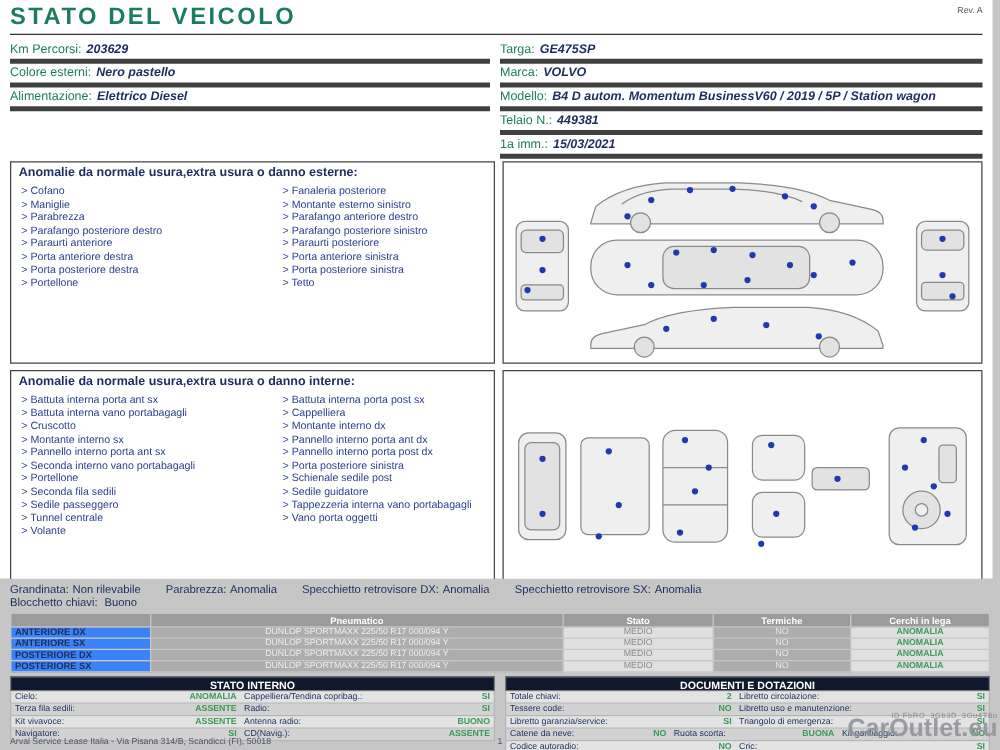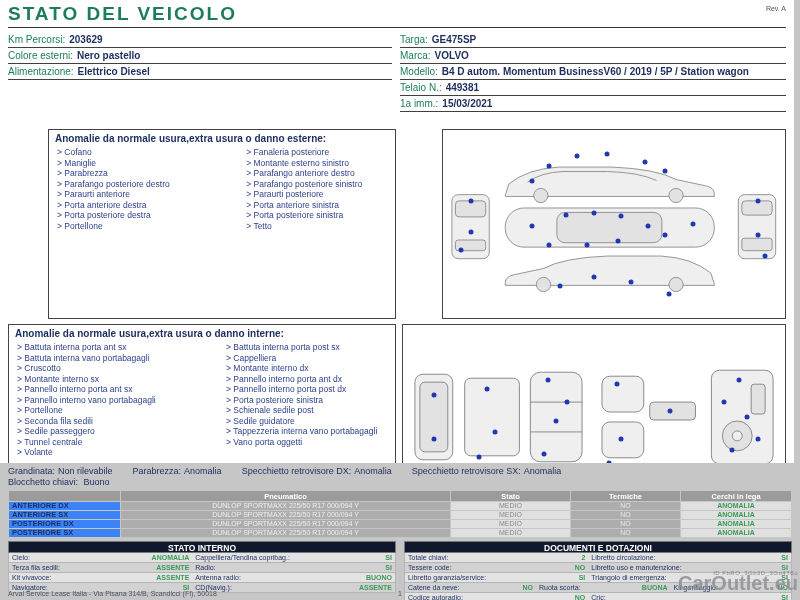--- a/index.html
+++ b/index.html
@@ -18,36 +18,36 @@
   }
   .header { display:flex; justify-content:space-between; align-items:flex-start; }
   .title { color:var(--green); font-size:19px; font-weight:bold; letter-spacing:2px; }
   .rev { font-size:7px; color:#555; margin-top:2px; }
   .rule { border-top:1.5px solid #333; margin:2px 0 4px 0; }
 
   .info { position:relative; height:92px; }
   .info-col { position:absolute; top:0; }
   .info-left { left:0; width:384px; }
   .info-right { left:392px; width:386px; }
-  .f-row { display:flex; flex-wrap:wrap; border-bottom:1px solid #404040;
+  .f-row { display:flex; flex-wrap:wrap; border-bottom:4px solid #404040;
            font-size:10px; line-height:12px; padding:2px 0 1px 0; }
   .f-label { color:var(--green); margin-right:4px; white-space:nowrap; }
-  .f-value { color:var(--navy); font-weight:bold; }
+  .f-value { color:var(--navy); font-weight:bold;font-style:italic; }
 
   .section { display:flex; gap:6px; margin-top:5px; }
   .panel { border:1px solid #444; background:#fff; }
   .list-panel { width:388px; padding:3px 6px; }
   .diagram-panel { width:384px; position:relative; }
   .sec-title { font-size:10px; font-weight:bold; color:var(--navy); margin-bottom:3px; }
   .cols { display:flex;gap:44px; }
   .col { width:50%; padding-right:4px; }
   .item { font-size:8.5px; color:var(--listblue); line-height:10.5px;
           padding-left:10px; text-indent:-8px; }
   .item::before { content:"> "; }
-  .ext { height:190px;margin-left:40px; }
+  .ext { height:162px; }
   .int { height:186px; }
   svg.diagram { width:100%; height:100%; display:block; }
   .markers { position:absolute; left:0; top:0; right:0; bottom:0; }
   .dot { position:absolute; width:5px; height:5px; border-radius:50%;
          background:var(--dot); transform:translate(-50%,-50%); }
 
   .bottom { position:absolute; top:463px; left:0; width:800px; height:137px;
             background:var(--graybg); padding:3px 8px 0 8px; }
   .status-line { display:flex; gap:20px; font-size:9px; line-height:10px;
                  color:var(--navy); margin-bottom:1px; }
@@ -219,21 +219,21 @@
   <div class="section">
     <div class="panel list-panel int">
       <div class="sec-title">Anomalie da normale usura,extra usura o danno interne:</div>
       <div class="cols">
         <div class="col">
             <div class="item">Battuta interna porta ant sx</div>
             <div class="item">Battuta interna vano portabagagli</div>
             <div class="item">Cruscotto</div>
             <div class="item">Montante interno sx</div>
             <div class="item">Pannello interno porta ant sx</div>
-            <div class="item">Pannello interno vano portabagagli</div>
+            <div class="item">Seconda interno vano portabagagli</div>
             <div class="item">Portellone</div>
             <div class="item">Seconda fila sedili</div>
             <div class="item">Sedile passeggero</div>
             <div class="item">Tunnel centrale</div>
             <div class="item">Volante</div>
           </div>
         <div class="col">
             <div class="item">Battuta interna porta post sx</div>
             <div class="item">Cappelliera</div>
             <div class="item">Montante interno dx</div>

